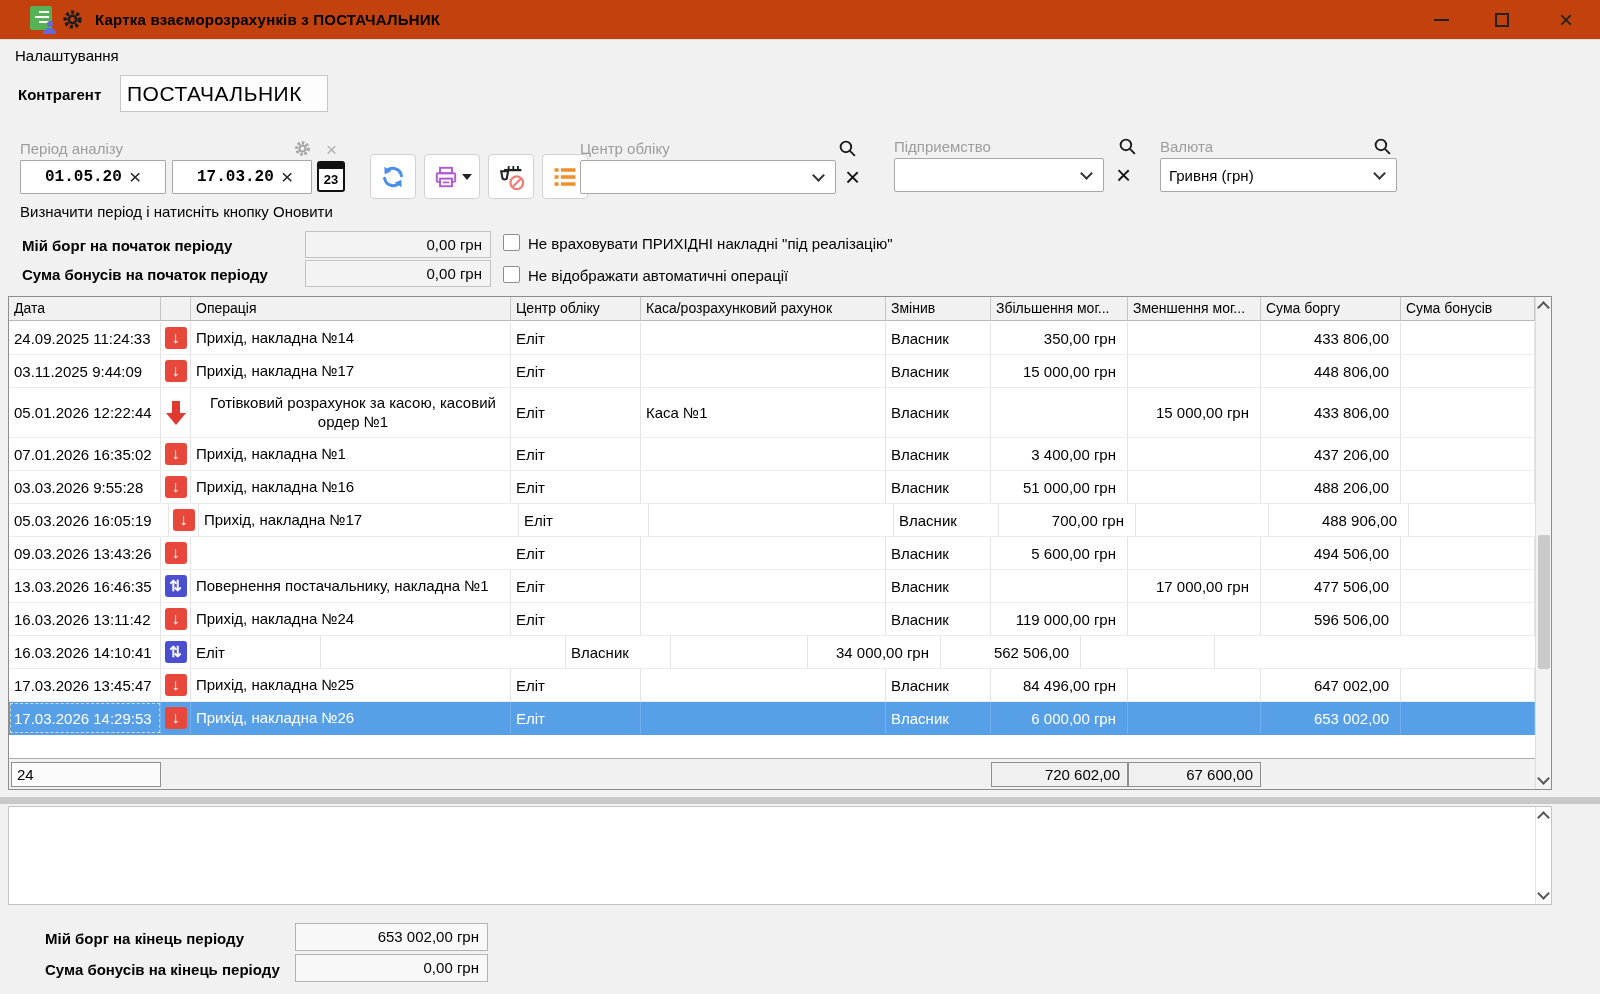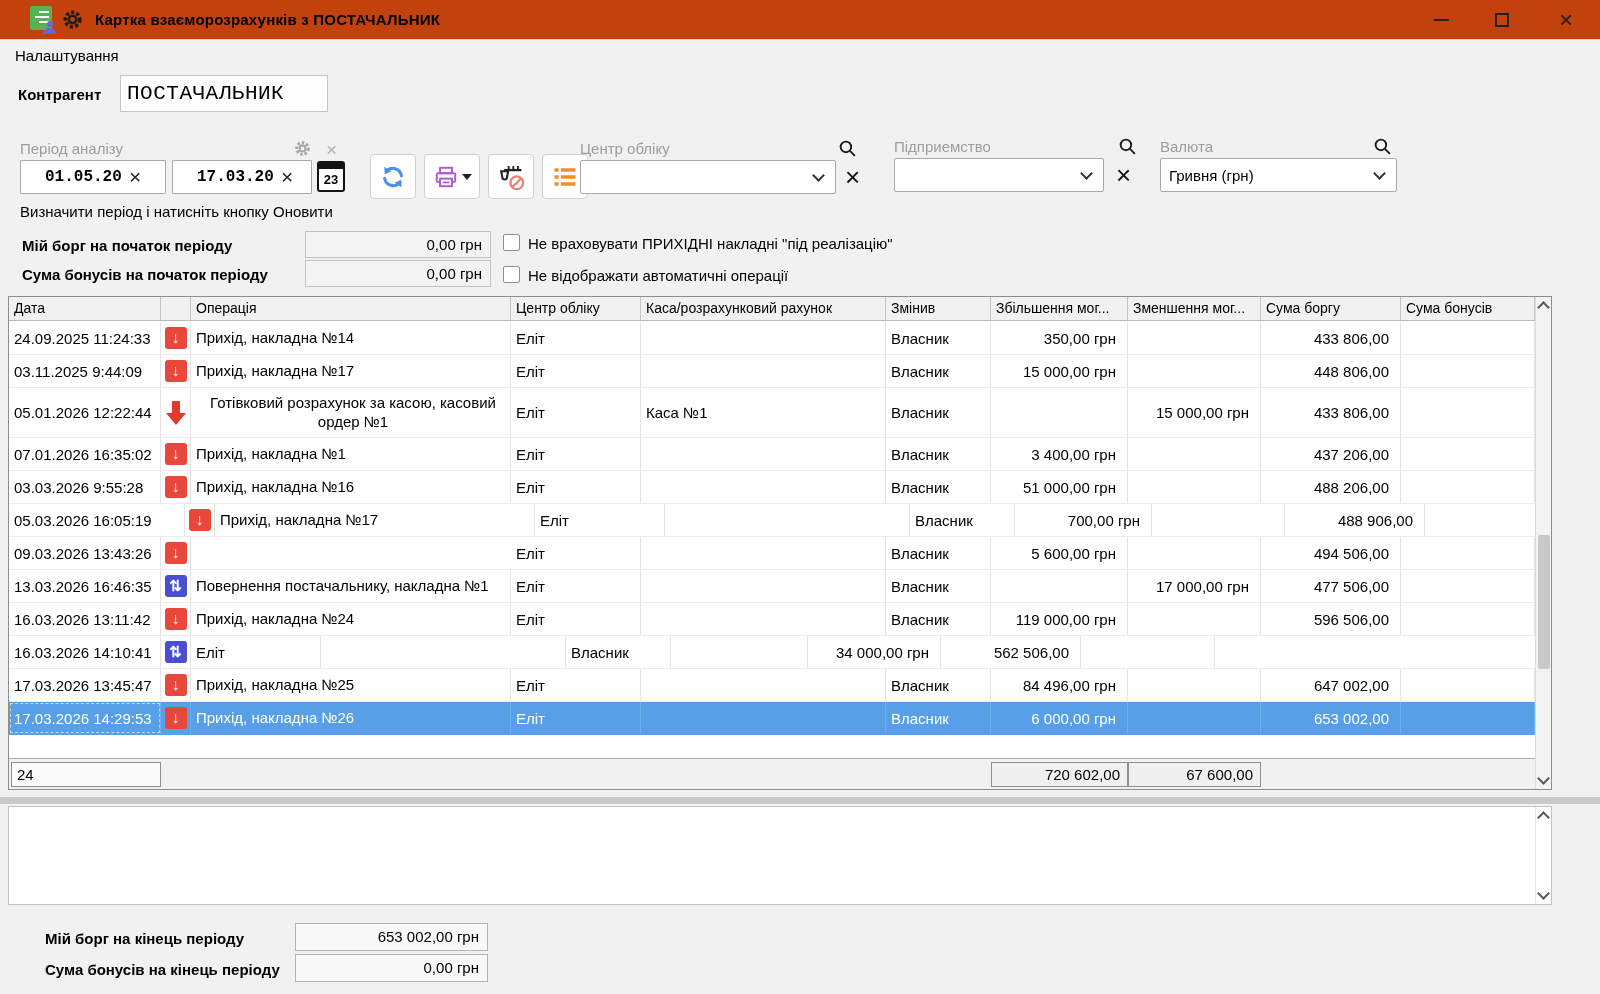--- a/index.html
+++ b/index.html
@@ -25,21 +25,21 @@
   .glyph-min { width:15px; height:2px; background:#222; }
   .glyph-max { width:14px; height:14px; border:2px solid #222; }
   .glyph-close { font-size:24px; line-height:20px; font-weight:400; }
 
   
   .menubar { position:absolute; left:0; top:41px; width:1600px; height:30px; }
   .menu-item { position:absolute; left:15px; top:6px; font-size:15px; }
 
   
   .cp-label { position:absolute; left:18px; top:86px; font-size:15px; font-weight:bold; }
-  .cp-field { position:absolute; left:120px; top:75px; width:208px; height:37px; background:#fdfdfd; border:1px solid #c6c6c6; font-family:Liberation Mono, monospace; font-size:21px; font-weight:500; letter-spacing:.5px; padding:0 6px; color:#000; }
+  .cp-field { position:absolute; left:120px; top:75px; width:208px; height:37px; background:#fdfdfd; border:1px solid #c6c6c6; font-family:Liberation Sans, sans-serif; font-size:21px; font-weight:500; letter-spacing:.5px; padding:0 6px; color:#000; }
 
   
   .flt-label { position:absolute; font-size:15px; color:#9d9d9d; }
   .gear-sm { position:absolute; width:17px; height:17px; }
   .x-gray { position:absolute; font-size:19px; color:#b0b0b0; line-height:17px; }
   .date-box { position:absolute; top:160px; height:34px; background:#fff; border:1px solid #a8a8a8; border-radius:1px; display:flex; align-items:center; }
   .date-box input { border:0; outline:0; width:100px; font-family:Liberation Mono, monospace; font-size:16px; font-weight:600; padding-left:24px; background:transparent; }
   .x-clear { font-size:21px; color:#222; line-height:20px; padding:0 8px; cursor:default; }
   .cal-btn { position:absolute; left:317px; top:161px; width:28px; height:31px; background:#fff; border:2px solid #111; border-radius:3px; }
   .cal-btn::before { content:''; position:absolute; left:-1px; top:-1px; right:-1px; height:7px; background:#111; }
@@ -324,21 +324,21 @@
           <div class="tcell op" style="width: 320px;">Прихід, накладна №16</div>
           <div class="tcell" style="width: 130px;">Еліт</div>
           <div class="tcell" style="width: 245px;"></div>
           <div class="tcell" style="width: 105px;">Власник</div>
           <div class="tcell num" style="width: 137px;">51 000,00 грн</div>
           <div class="tcell num" style="width: 133px;"></div>
           <div class="tcell num" style="width: 140px;">488 206,00</div>
           <div class="tcell" style="width: 134px;"></div>
         </div>
         <div class="trow">
-          <div class="tcell" style="width: 176px;">05.03.2026 16:05:19</div>
+          <div class="tcell" style="width: 160px;">05.03.2026 16:05:19</div>
           <div class="tcell icon-cell" style="width: 30px;">
             <span class="op-icon in">↓</span>
           </div>
           <div class="tcell op" style="width: 320px;">Прихід, накладна №17</div>
           <div class="tcell" style="width: 130px;">Еліт</div>
           <div class="tcell" style="width: 245px;"></div>
           <div class="tcell" style="width: 105px;">Власник</div>
           <div class="tcell num" style="width: 137px;">700,00 грн</div>
           <div class="tcell num" style="width: 133px;"></div>
           <div class="tcell num" style="width: 140px;">488 906,00</div>

